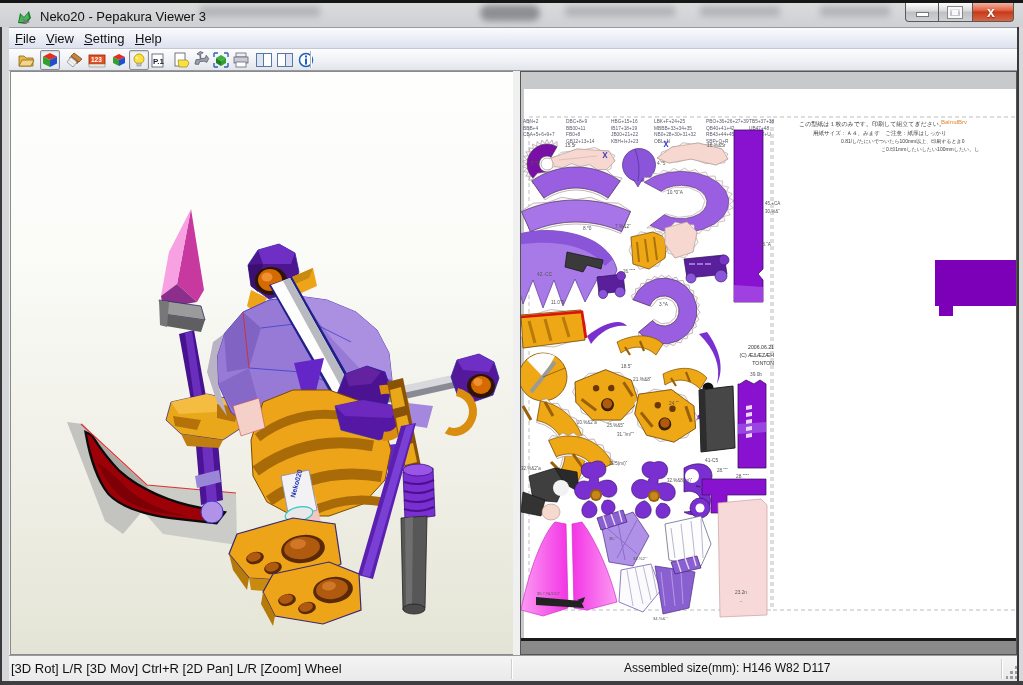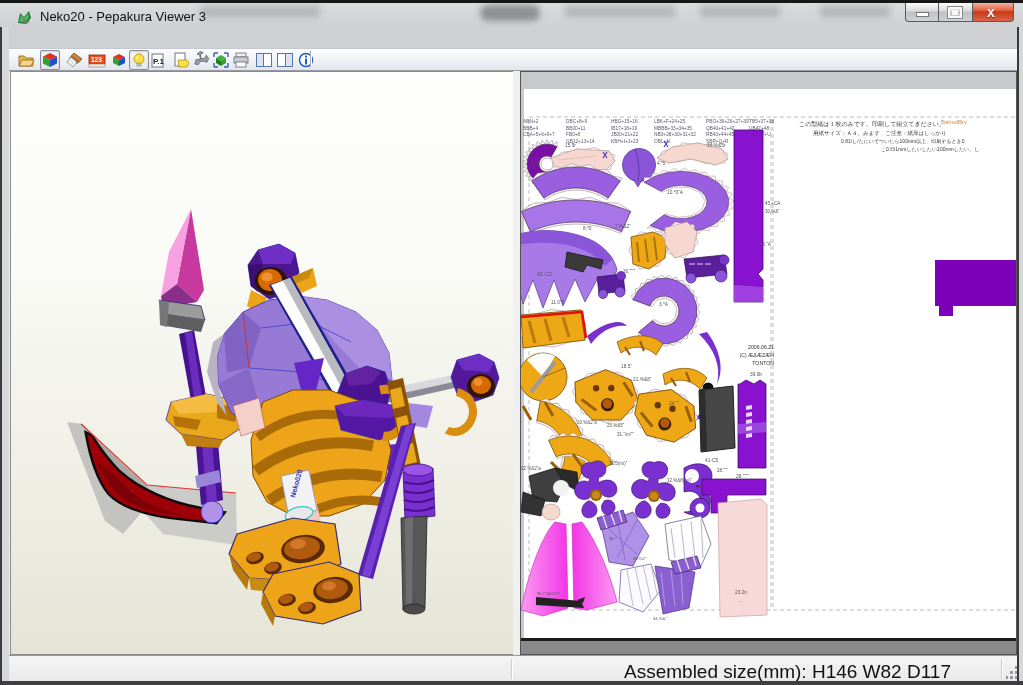--- a/index.html
+++ b/index.html
@@ -26,21 +26,21 @@
 .pressed{border:1px solid #8a8d96;border-radius:2px;background:linear-gradient(#f6f7f9,#e4e7ec);box-shadow:inset 0 1px 2px rgba(0,0,0,.15);margin-top:-1px;}
 #tbsep{position:absolute;left:306px;top:2px;width:1px;height:17px;background:#aab0ba;border-right:1px solid #fff;}
 #main{position:absolute;left:3px;top:71px;width:1017px;height:584px;background:#f0f0f0;}
 #view3d{position:absolute;left:7px;top:0;width:503px;height:584px;border:1px solid #8a8a8a;border-right:none;box-sizing:border-box;background:linear-gradient(180deg,#fefefd 0%,#fbfbf8 30%,#efefe6 70%,#e4e4d6 100%);overflow:hidden;}
 #splitter{position:absolute;left:510px;top:0;width:7px;height:584px;background:#f0f0f0;}
 #view2d{position:absolute;left:517px;top:0;width:497px;height:584px;background:#c8c9ca;border:1px solid #555;box-sizing:border-box;overflow:hidden;}
 #page{position:absolute;left:3px;top:17px;width:492px;height:549px;background:#fff;}
 #hscroll{position:absolute;left:0;top:566px;width:495px;height:18px;background:#8a8a8a;border-top:3px solid #1a1a1a;box-sizing:content-box;}
 #statusbar{position:absolute;left:0;top:655px;width:1023px;height:27px;background:linear-gradient(#f4f4f4,#e9e9e9);border-top:1px solid #9a9a9a;box-sizing:border-box;}
 #st1{position:absolute;left:11px;top:5px;font-size:13px;color:#111;}
-#st2{position:absolute;left:624px;top:5px;font-size:19px;color:#111;}
+#st2{position:absolute;left:624px;top:5px;font-size:12px;color:#111;}
 #winbot{position:absolute;left:0;top:681px;width:1023px;height:4px;background:#3f3f41;}
 #edgeL1{position:absolute;left:0;top:27px;width:2px;height:658px;background:#3a3a3c;}
 #edgeL2{position:absolute;left:2px;top:27px;width:7px;height:654px;background:#d6d7d8;}
 #edgeR1{position:absolute;left:1017px;top:27px;width:2px;height:658px;background:#3a3a3c;}
 #edgeR2{position:absolute;left:1019px;top:27px;width:4px;height:654px;background:#d6d7d8;}
 svg{display:block;}
 .dash{fill:none;stroke:#bcbcbc;stroke-width:1;stroke-dasharray:4,3;}
 </style>
 </head>
 <body>
@@ -63,20 +63,26 @@
         </div>
       <div class="wbtn" id="btnmax">
           <i>
             <b></b>
           </i>
         </div>
       <div class="wbtn" id="btncls">
           <i>x</i>
         </div>
     </div>
+  </div>
+  <div id="menubar">
+    <div class="mi" style="left:11px;"><u>F</u>ile</div>
+    <div class="mi" style="left:42px;"><u>V</u>iew</div>
+    <div class="mi" style="left:80px;"><u>S</u>etting</div>
+    <div class="mi" style="left:131px;"><u>H</u>elp</div>
   </div>
   <div id="toolbar">
 <svg class="tbi" style="left:13px" viewBox="0 0 18 18">
         <path d="M2,5 L7,5 L9,7 L16,7 L16,15 L2,15 Z" fill="#e8b64c" stroke="#8a6a10" stroke-width="0.8"></path>
         <path d="M2,15 L5,9 L17,9 L14,15 Z" fill="#f7d488" stroke="#8a6a10" stroke-width="0.8"></path>
       </svg>
 <svg class="tbi pressed" style="left:36px" viewBox="0 0 18 18">
         <path d="M9,2 L16,5.5 L9,9 L2,5.5 Z" fill="#e03020"></path>
         <path d="M2,5.5 L9,9 L9,16 L2,12.5 Z" fill="#30a030"></path>
         <path d="M16,5.5 L9,9 L9,16 L16,12.5 Z" fill="#2050d0"></path>
@@ -458,20 +464,21 @@
 <text x="292" y="63" font-size="5.5" fill="#3a3a3a" font-family="Liberation Sans,sans-serif">用紙サイズ：Ａ４、みます　ご注意：紙厚はしっかり</text>
 <text x="320" y="71" font-size="5" fill="#3a3a3a" font-family="Liberation Sans,sans-serif">0.81/し/たにいでついたら100mm以上、印刷するとき0</text>
 <text x="360" y="79" font-size="5" fill="#3a3a3a" font-family="Liberation Sans,sans-serif">こ0.印1mmしたいしたい100mmしたい。し</text>
 <text x="420" y="52" font-size="6" fill="#e08838" font-family="Liberation Sans,sans-serif">BalmdBrv</text>
 <path d="M414,188 L496,188 L496,234 L432,234 L432,244 L418,244 L418,234 L414,234 Z" fill="#7c00b8"></path>
 </svg>
       <div id="hscroll"></div>
     </div>
   </div>
   <div id="statusbar">
+    <div id="st1">[3D Rot] L/R [3D Mov] Ctrl+R [2D Pan] L/R [Zoom] Wheel</div>
     <div id="st2">Assembled size(mm): H146 W82 D117</div>
     <div style="position:absolute;left:511px;top:3px;width:1px;height:20px;background:#cfcfcf;border-right:1px solid #fff;"></div>
     <div style="position:absolute;left:1001px;top:3px;width:1px;height:20px;background:#cfcfcf;border-right:1px solid #fff;"></div>
     <svg style="position:absolute;left:1006px;top:10px;" width="13" height="13">
         <g fill="#9a9a9c">
           <rect x="9" y="0" width="3" height="3"></rect>
           <rect x="9" y="5" width="3" height="3"></rect>
           <rect x="4" y="5" width="3" height="3"></rect>
           <rect x="9" y="10" width="3" height="3"></rect>
           <rect x="4" y="10" width="3" height="3"></rect>

